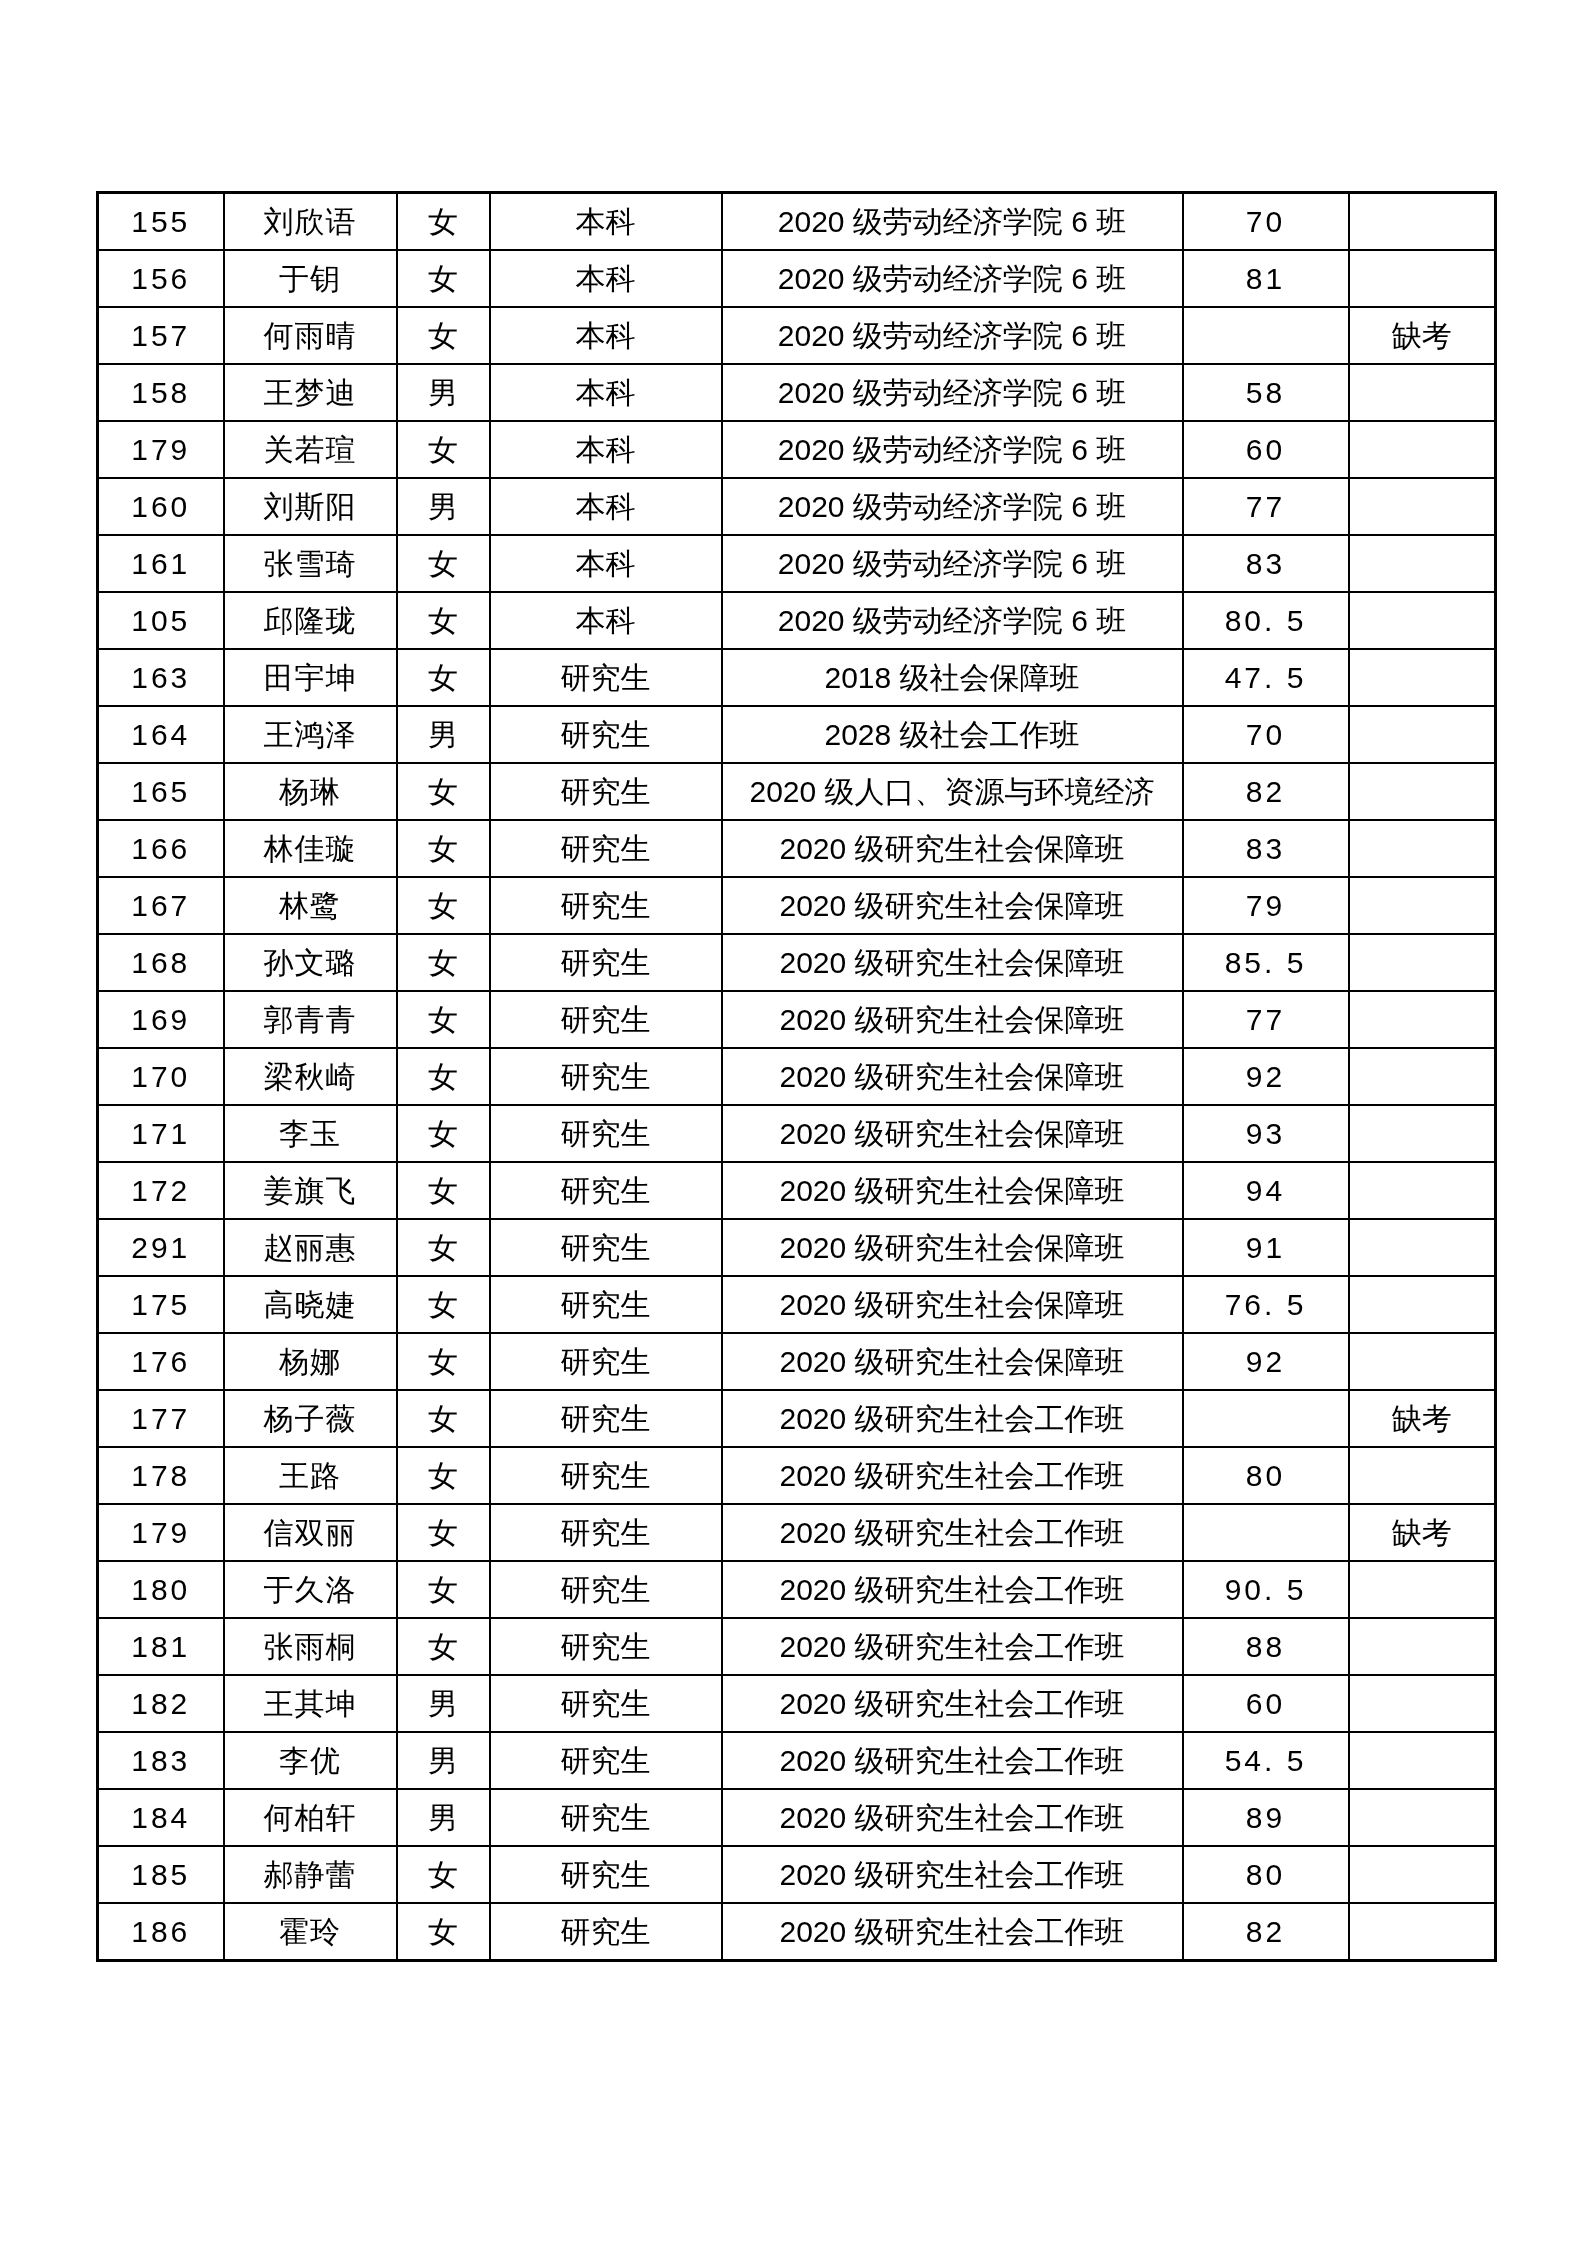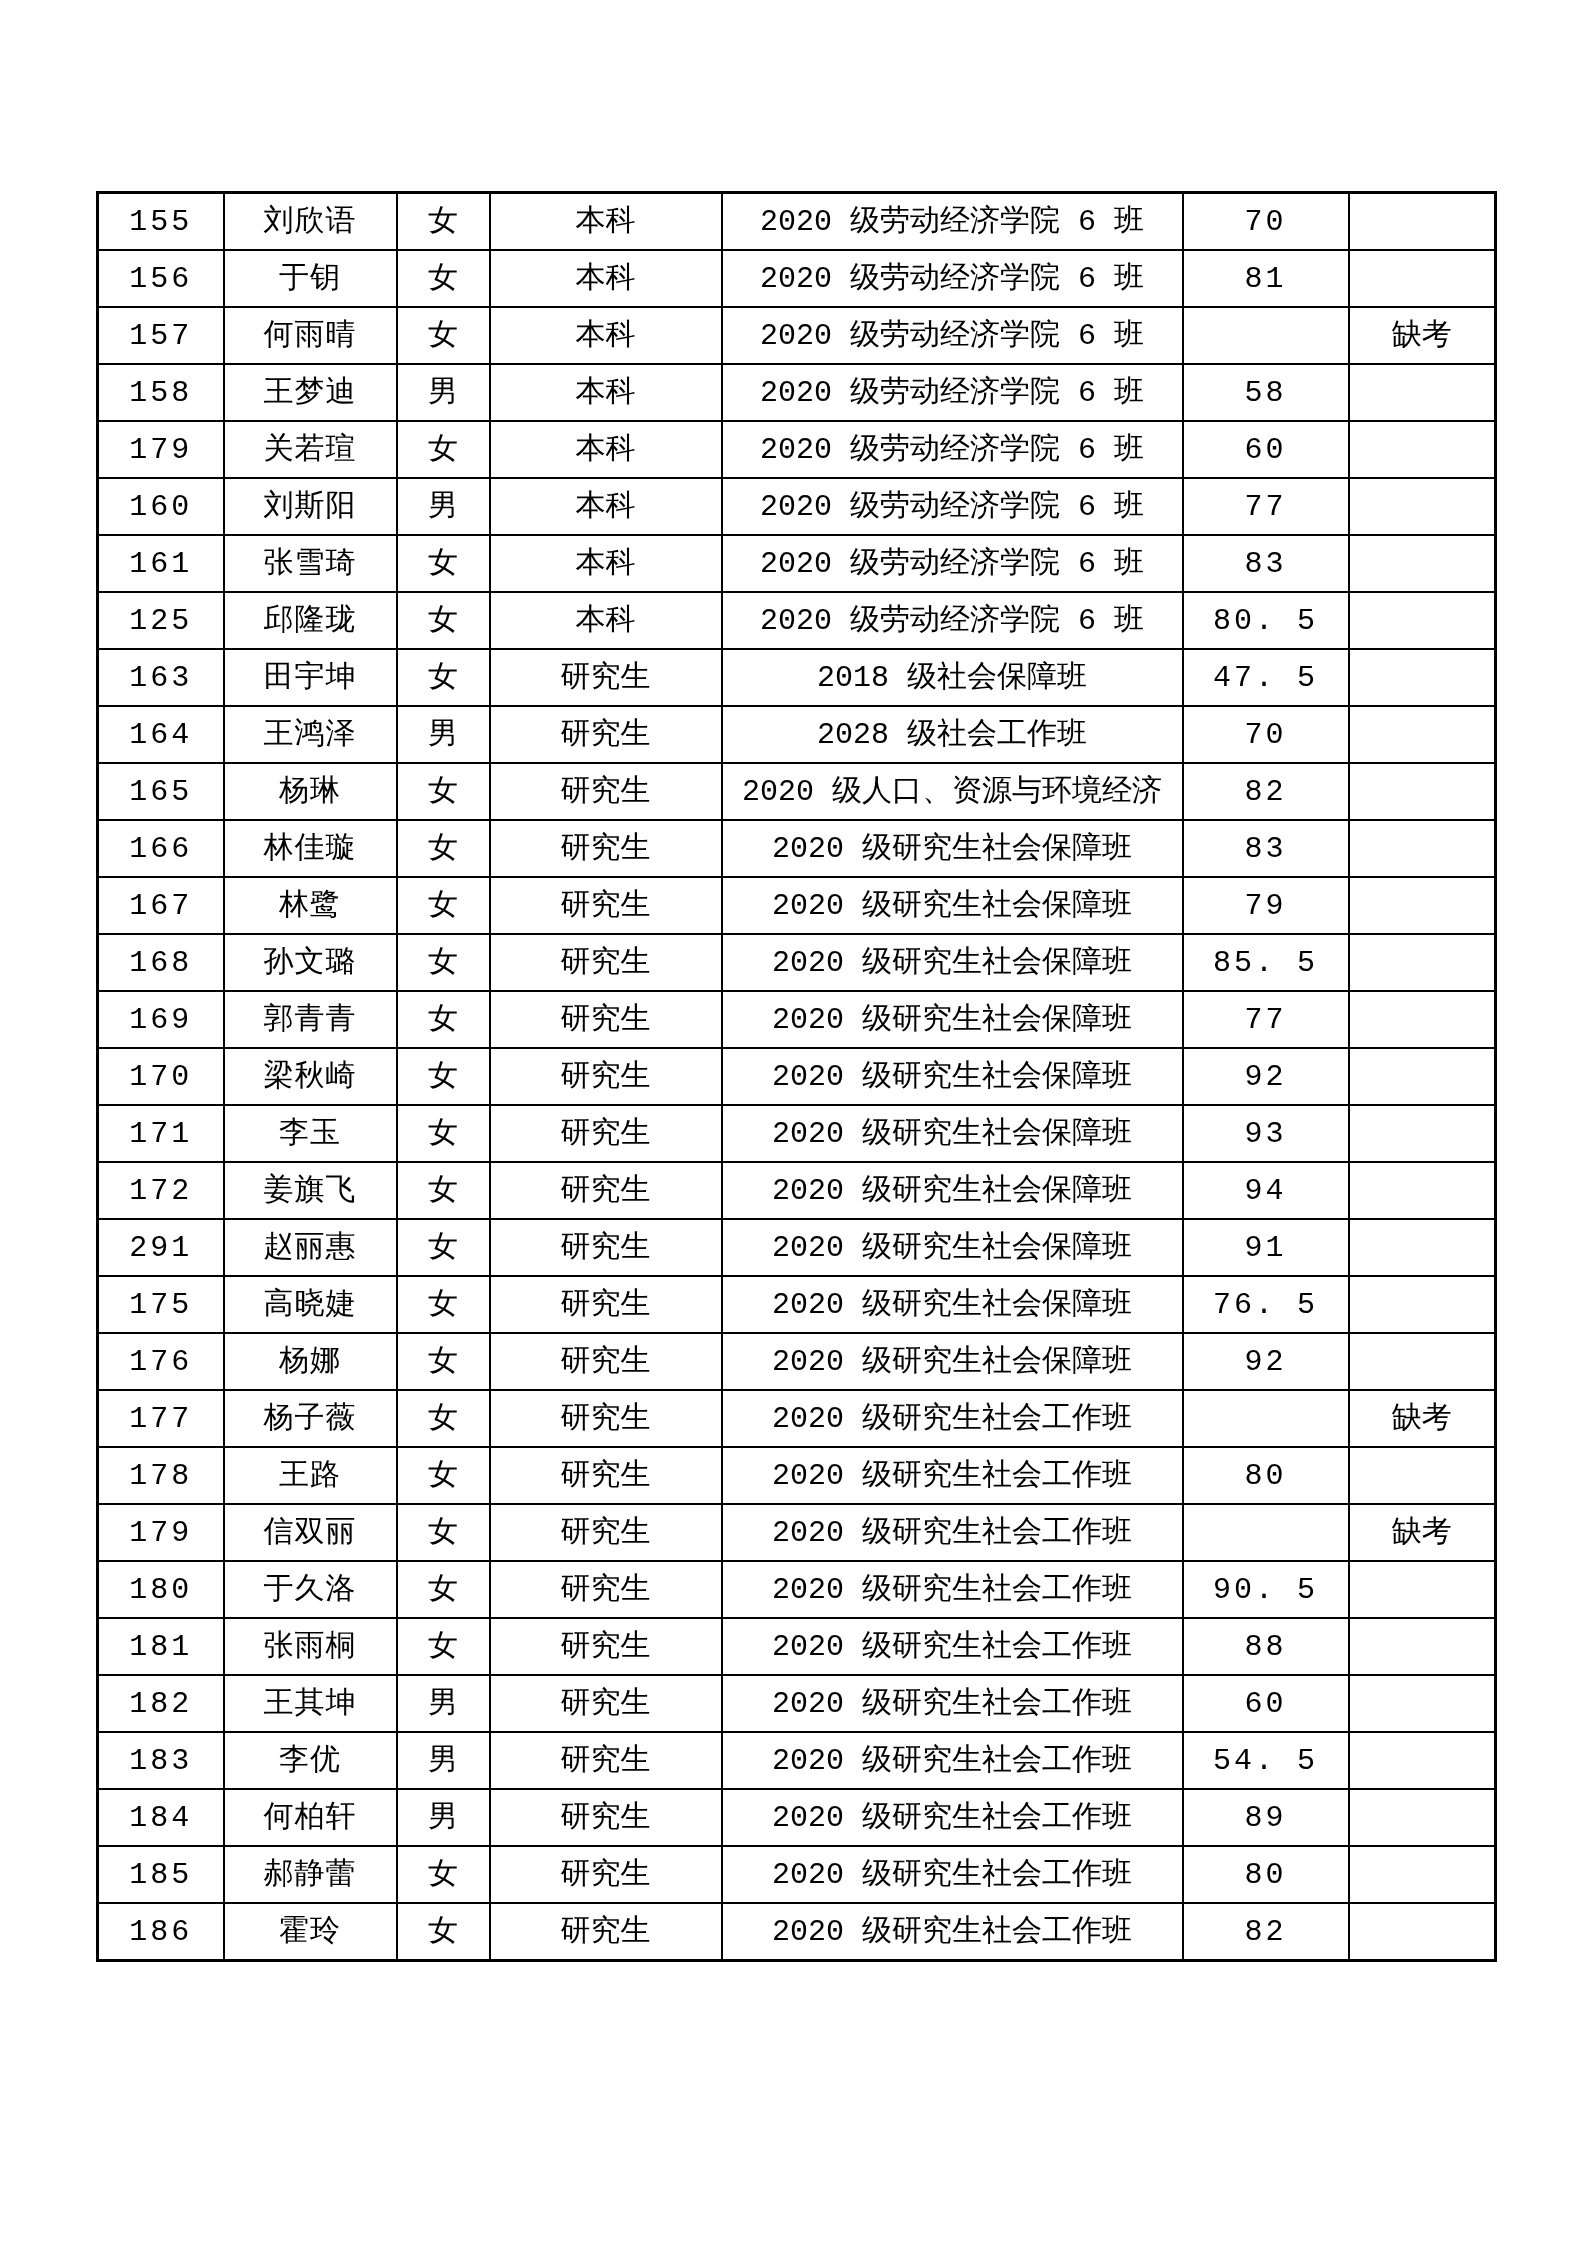--- a/index.html
+++ b/index.html
@@ -5,21 +5,21 @@
   html, body {
     margin: 0;
     padding: 0;
     background: #ffffff;
   }
   .page {
     position: relative;
     width: 1347px;
     height: 2245px;
     background: #ffffff;
-    font-family: Liberation Mono, monospace;
+    font-family: Liberation Sans, sans-serif;
     color: #000000;
   }
   table.grade-table {
     position: absolute;
     left: 96px;
     top: 191px;
     width: 1398px;
     border-collapse: collapse;
     table-layout: fixed;
     border: 3px solid #000000;
@@ -125,21 +125,21 @@
       <td class="c-index">161</td>
       <td class="c-name">张雪琦</td>
       <td class="c-gender">女</td>
       <td class="c-level">本科</td>
       <td class="c-class">2020 级劳动经济学院 6 班</td>
       <td class="c-score">83</td>
       <td class="c-note"></td>
     </tr>
 
     <tr>
-      <td class="c-index">125</td>
+      <td class="c-index">105</td>
       <td class="c-name">邱隆珑</td>
       <td class="c-gender">女</td>
       <td class="c-level">本科</td>
       <td class="c-class">2020 级劳动经济学院 6 班</td>
       <td class="c-score">80. 5</td>
       <td class="c-note"></td>
     </tr>
 
     <tr>
       <td class="c-index">163</td>

